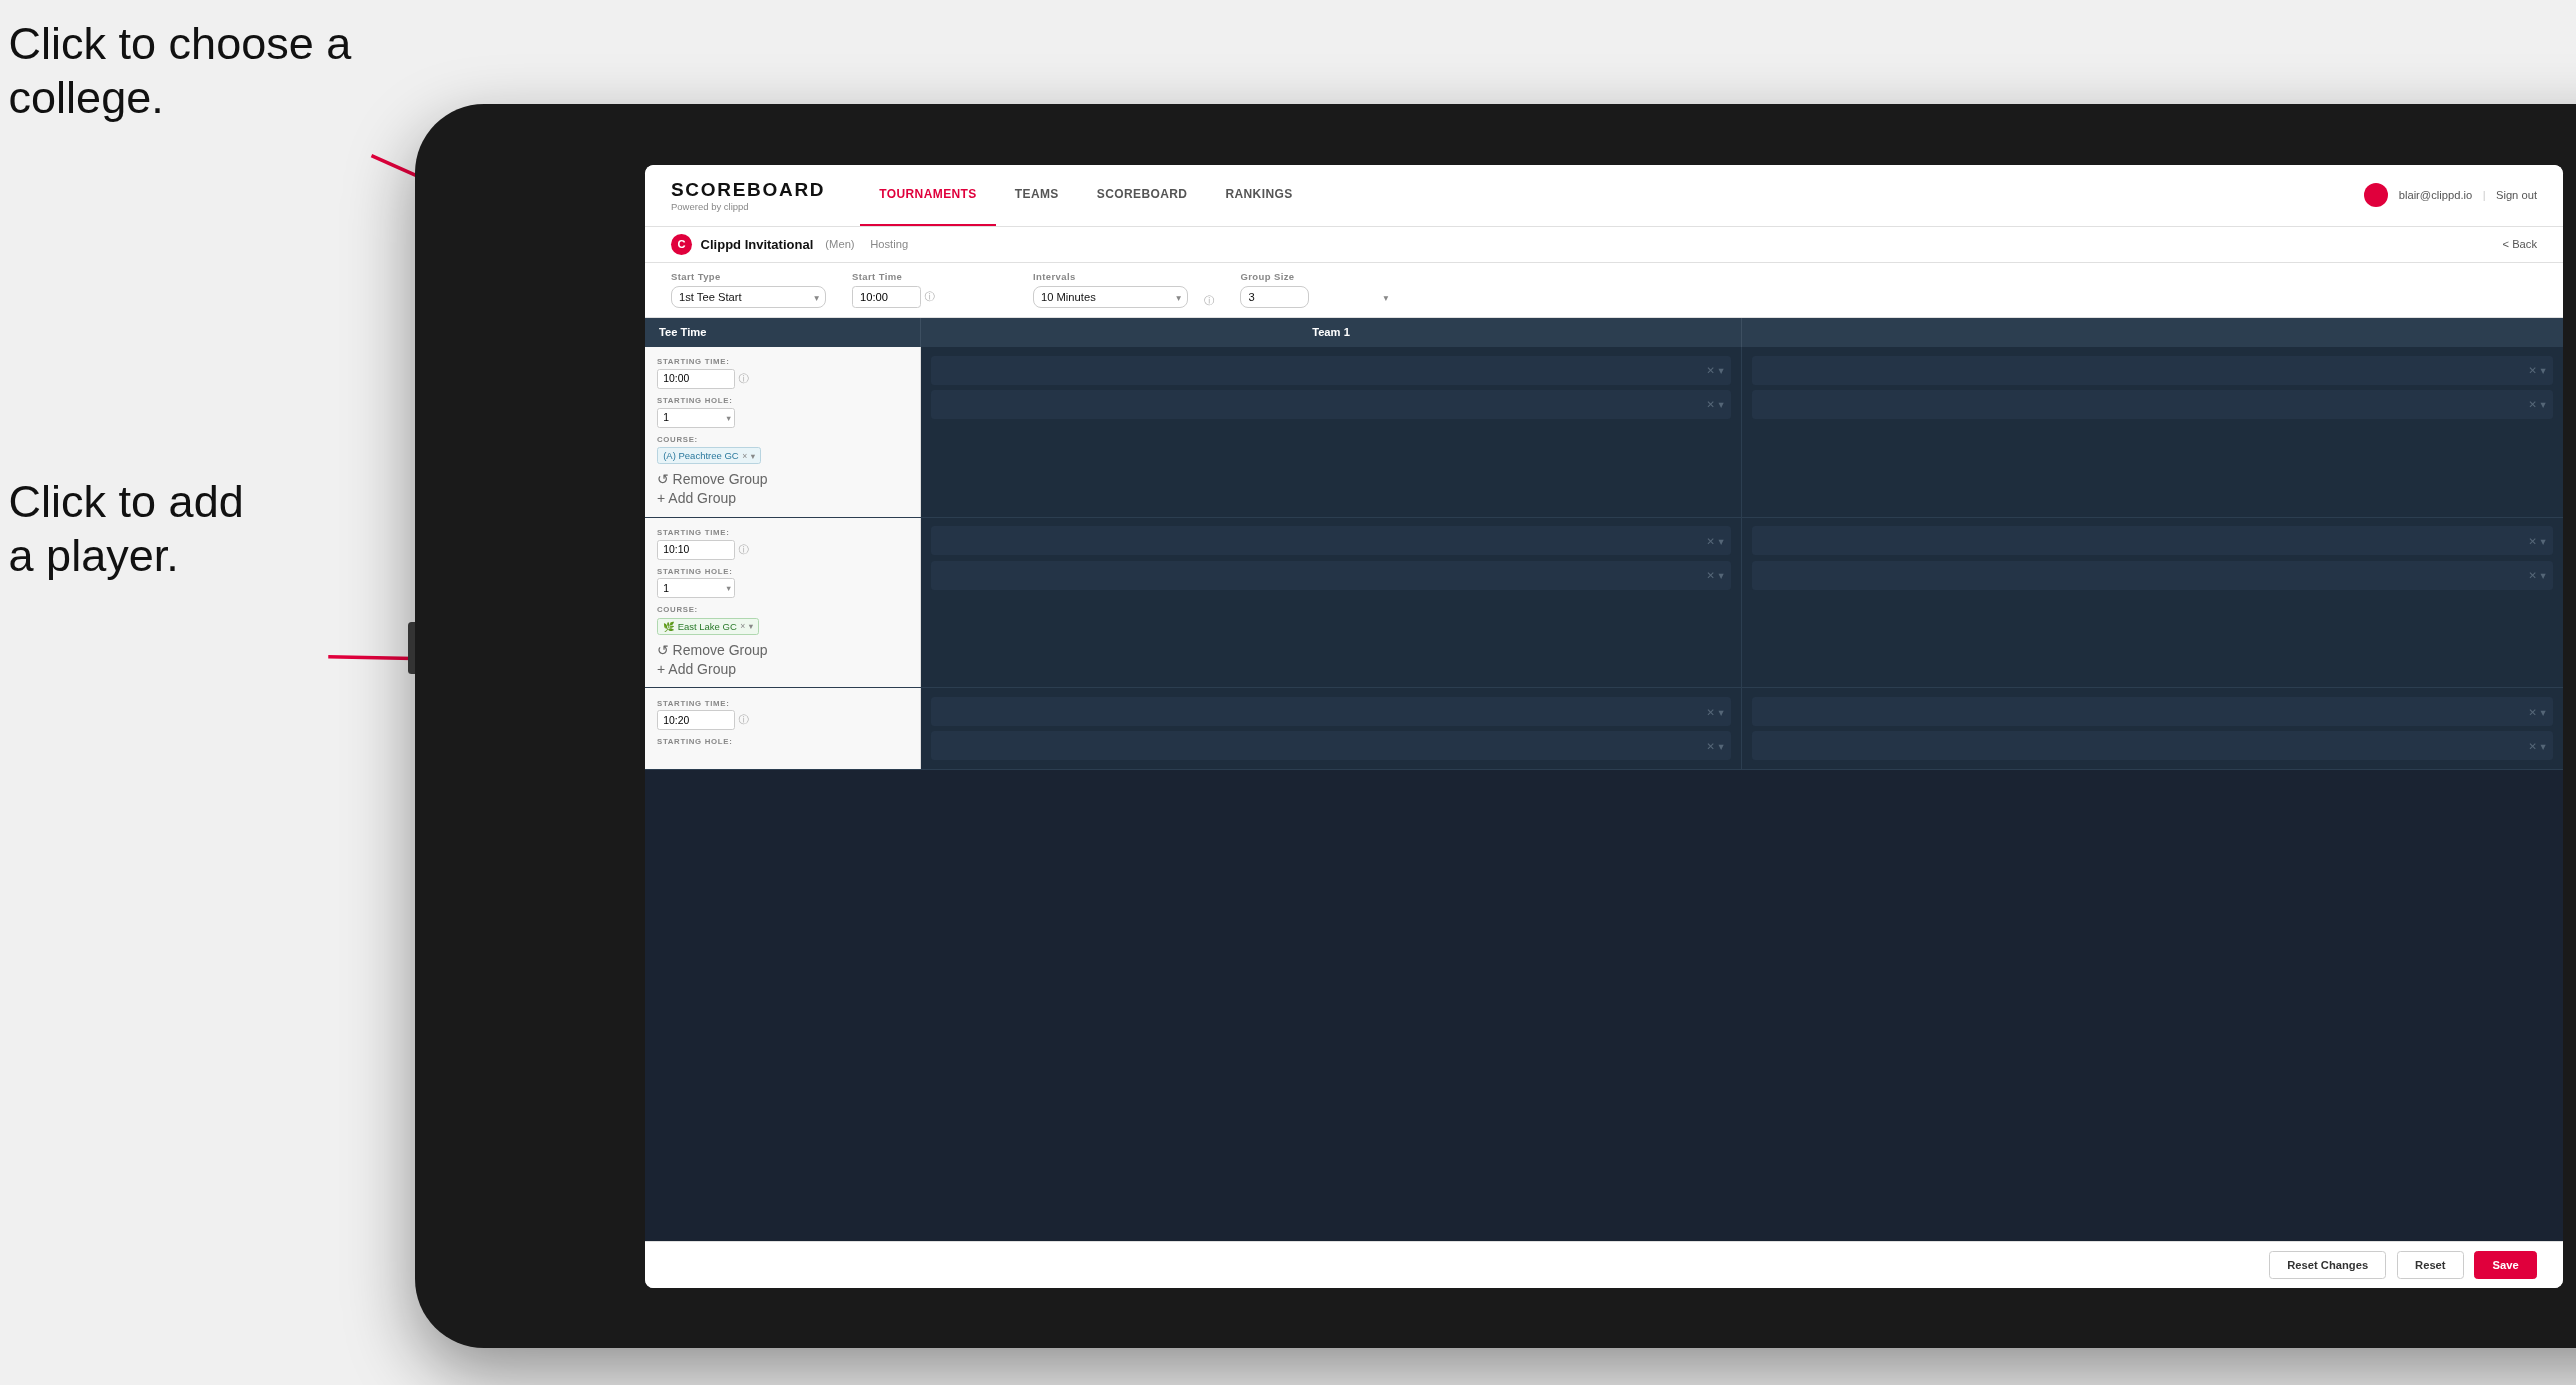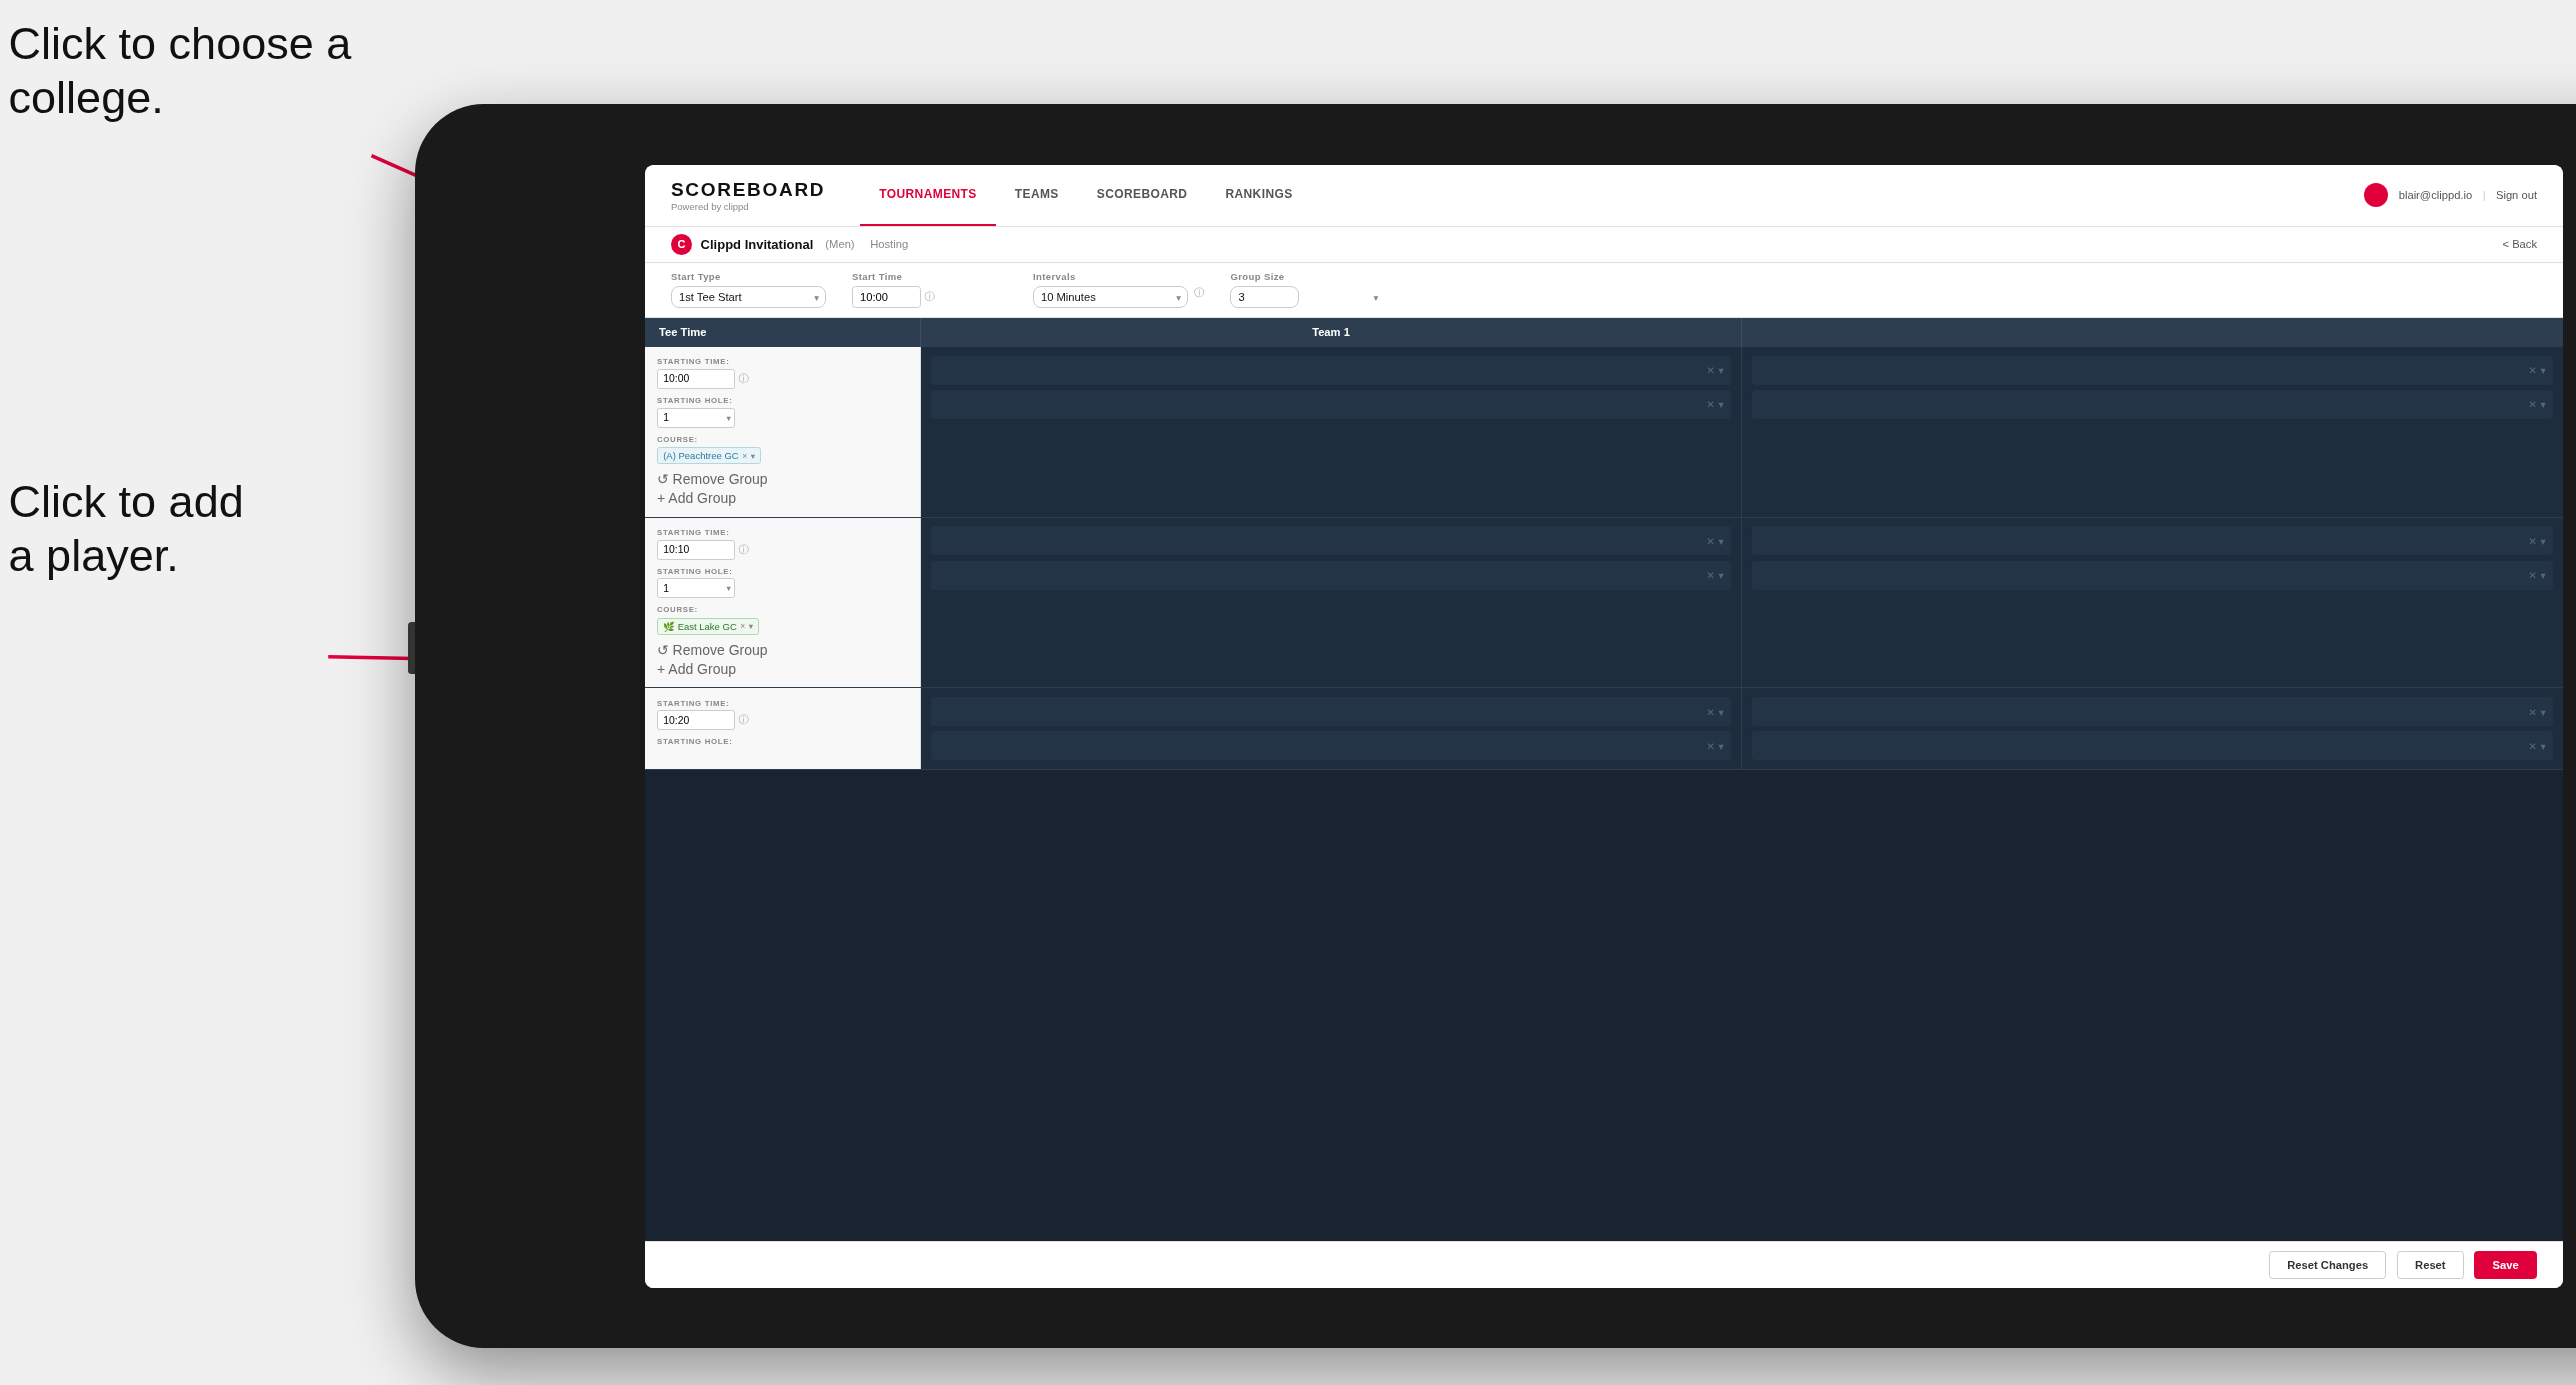--- a/index.html
+++ b/index.html
@@ -472,21 +472,21 @@
       </div>
       <div class="setting-group">
         <span class="setting-label">Start Time</span>
         <div style="display:flex;align-items:center;gap:3.5px">
           <input type="text" style="width: 69px; padding: 4.3px 7px; border: 0.9px solid rgb(204, 204, 204); border-radius: 3.5px; font-size: 11.2px;" value="10:00">
           <span style="color:#aaa;font-size:10.4px;">ⓘ</span>
         </div>
       </div>
       <div class="setting-group">
         <span class="setting-label">Intervals</span>
-        <div style="display:flex;align-items:flex-start;gap:6px">
+        <div style="display:flex;align-items:flex-end;gap:16px">
           <div class="setting-select-wrap">
             <select class="setting-select">
               <option>10 Minutes</option>
             </select>
           </div>
           <span style="color:#aaa;font-size:10.4px;">ⓘ</span>
         </div>
       </div>
       <div class="setting-group">
         <span class="setting-label">Group Size</span>

